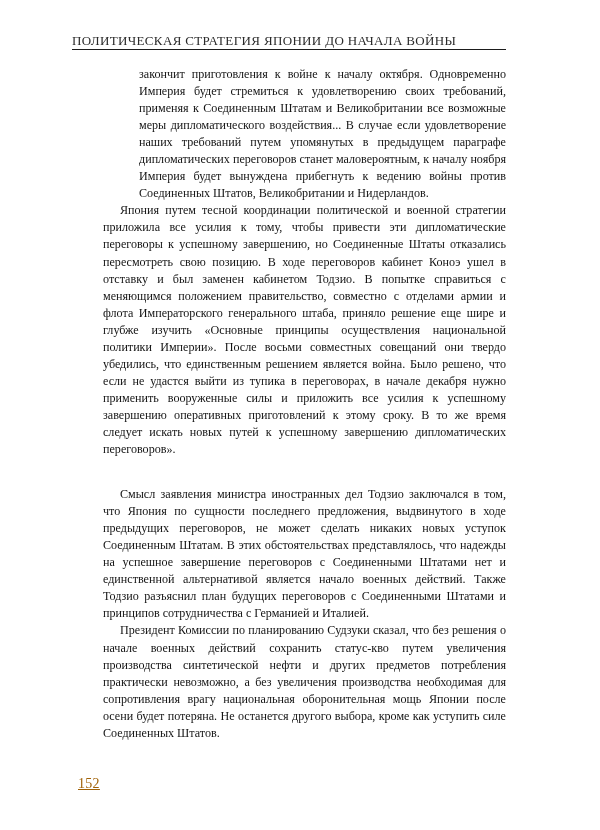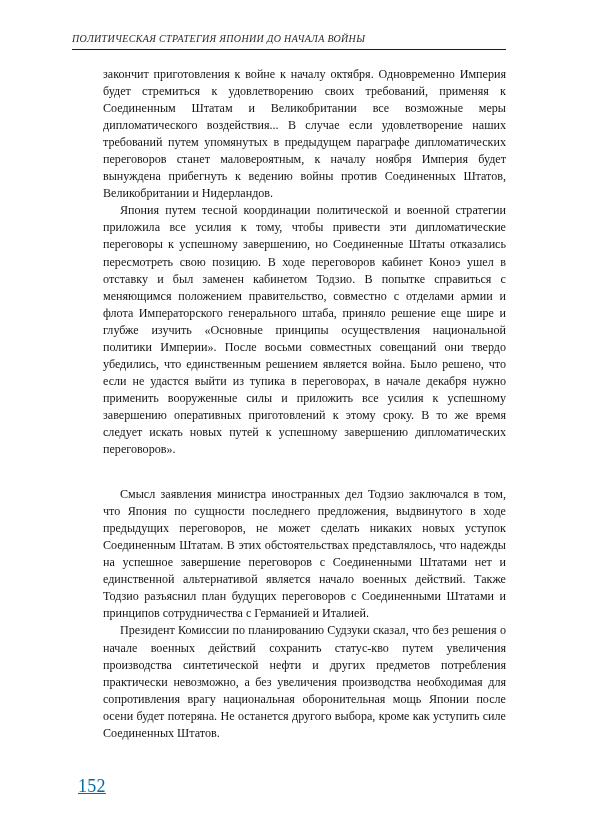--- a/index.html
+++ b/index.html
@@ -23,22 +23,21 @@
   }
 
   
   .running-head {
     position: absolute;
     left: 72px;
     top: 33px;
     width: 434px;
   }
   .running-head-text {
-    font-style: italic;
-    font-size: 10px;
+    font-size: 13px;
     letter-spacing: 0.35px;
     color: #2a2a2a;
     white-space: nowrap;
     font-variant: normal;
   }
   .header-rule {
     position: absolute;
     left: 72px;
     top: 49px;
     width: 434px;
@@ -62,37 +61,38 @@
     color: #141414;
     hyphens: manual;
   }
 
   .block p {
     margin: 0;
     text-indent: 17px;
   }
   .block p.no-indent {
     text-indent: 0;
+    margin-left: 36px;
   }
 
   .quote-block {
     margin-bottom: 0;
   }
 
   .gap-after-quote {
     height: 28px;
   }
 
   
   .folio {
     position: absolute;
     left: 78px;
     top: 776px;
-    font-size: 18px;
-    color: #0369a1;
+    font-size: 14px;
+    color: #a16207;
     letter-spacing: 0.3px;
     text-decoration: underline;
   }
 </style>
 </head>
 <body>
 
 <div class="page">
 
   <div class="running-head">

